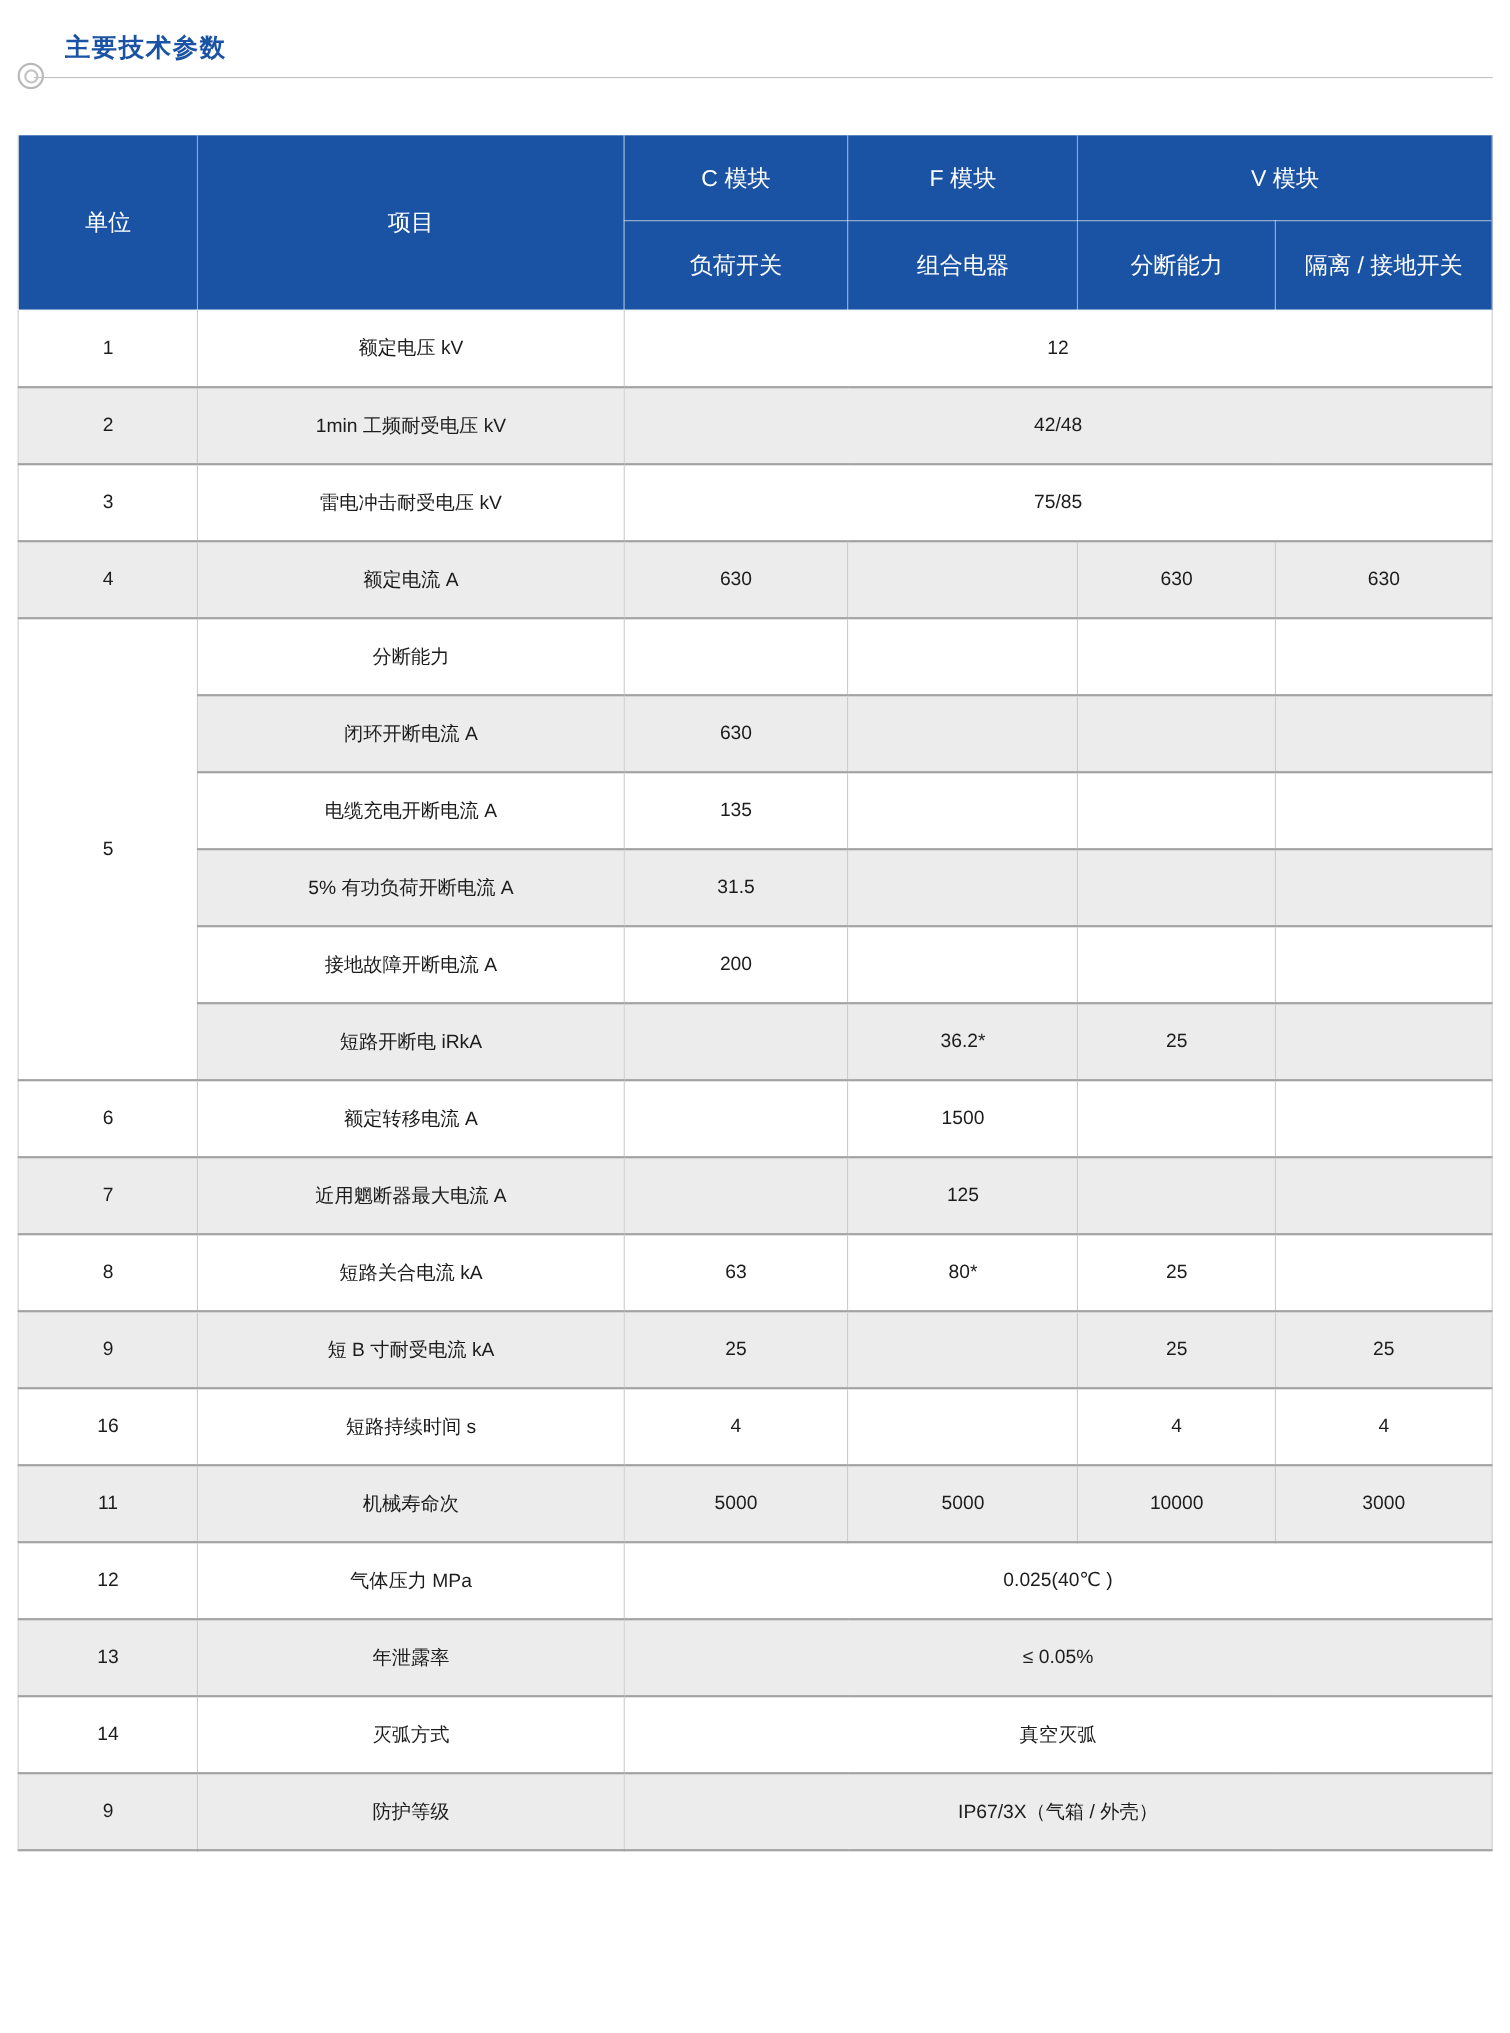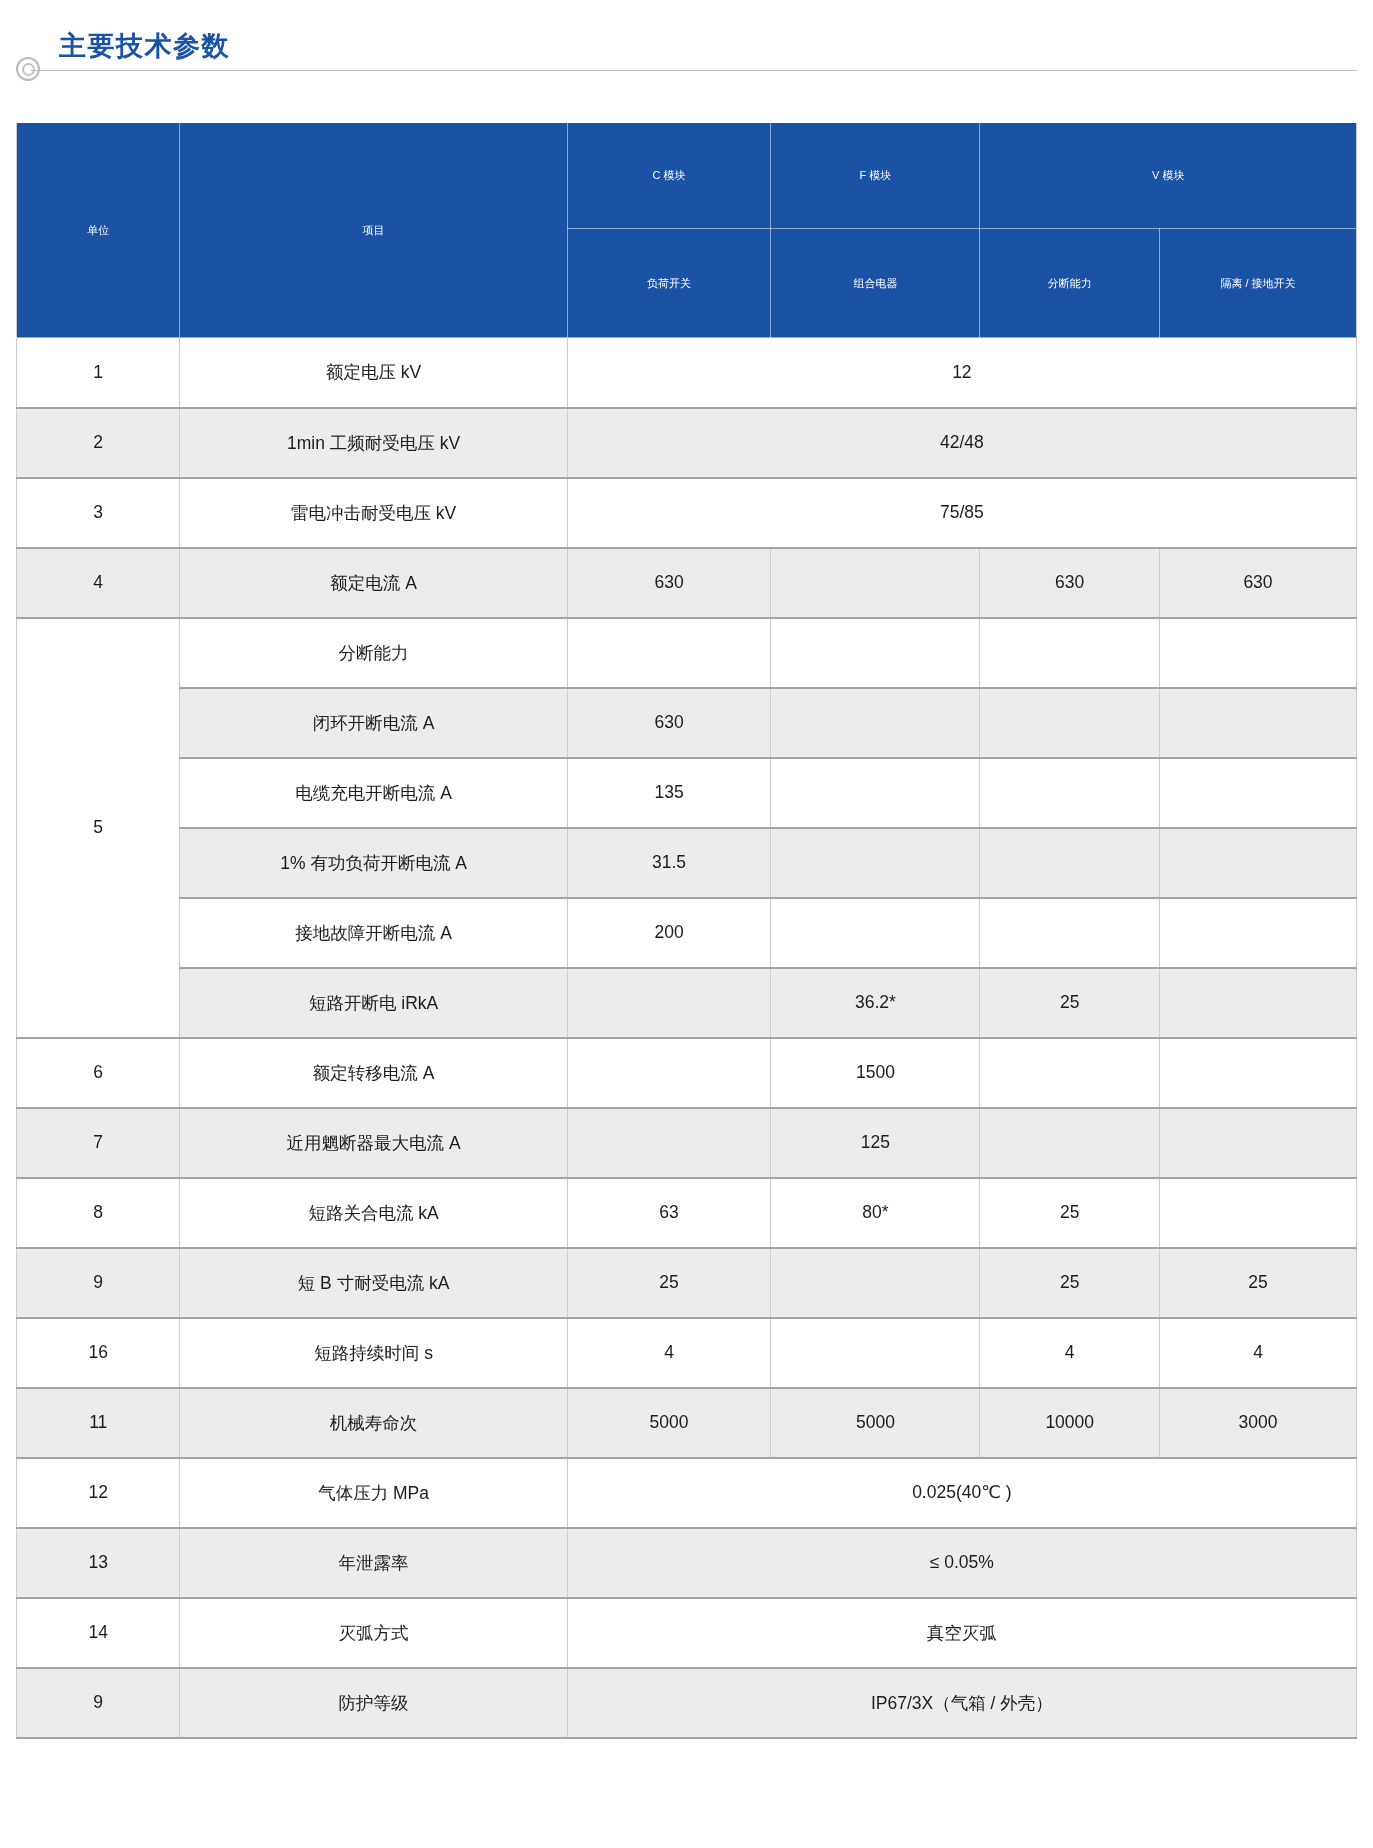--- a/index.html
+++ b/index.html
@@ -18,21 +18,21 @@
     height:1848px;
     background:#ffffff;
     font-family:"Liberation Sans","DejaVu Sans",sans-serif;
     color:var(--body-text);
     overflow:hidden;
   }
   
   .section-head{position:absolute;top:0;left:0;right:0;height:103px;}
   .section-title{
     position:absolute;left:59px;top:28px;
-    font-size:27px;font-weight:bold;color:var(--accent-blue);
+    font-size:23px;font-weight:bold;color:var(--accent-blue);
     letter-spacing:1.5px;white-space:nowrap;text-align:center;
   }
   .head-rule{
     position:absolute;left:31px;right:16px;top:70px;height:1px;
     background:var(--rule-gray);
   }
   .ring{
     position:absolute;left:16px;top:57px;width:24px;height:24px;
     border:2px solid #b9b9b9;border-radius:50%;background:#ffffff;
     display:flex;align-items:center;justify-content:center;box-sizing:border-box;
@@ -46,24 +46,24 @@
     position:absolute;left:16px;top:123px;width:1341px;
     border-collapse:collapse;table-layout:fixed;
     border-left:1px solid var(--border-light);
     border-right:1px solid var(--border-light);
     border-bottom:2px solid var(--border-dark);
   }
   thead th{
     background:var(--accent-blue);
     color:var(--header-text);
     font-weight:normal;
-    font-size:11px;
+    font-size:21px;
     vertical-align:middle;
     border:1px solid rgba(255,255,255,0.5);
-    padding:18px;
+    padding:4px;
   }
   thead tr:nth-child(1) th{height:69px;}
   thead tr:nth-child(2) th{height:72px;margin-left:39px;}
   thead th:first-child{border-left:none;font-family:Liberation Serif, serif;}
   thead th:last-child{border-right:none;}
   thead tr:first-child th{border-top:none;}
   tbody td{
     height:70px;
     text-align:center;
     vertical-align:middle;
@@ -161,21 +161,21 @@
           <td class="val"></td>
         </tr>
         <tr>
           <td class="item">电缆充电开断电流 A</td>
           <td class="val">135</td>
           <td class="val"></td>
           <td class="val"></td>
           <td class="val"></td>
         </tr>
         <tr class="alt">
-          <td class="item">1% 有功负荷开断电流 A</td>
+          <td class="item">5% 有功负荷开断电流 A</td>
           <td class="val">31.5</td>
           <td class="val"></td>
           <td class="val"></td>
           <td class="val"></td>
         </tr>
         <tr>
           <td class="item">接地故障开断电流 A</td>
           <td class="val">200</td>
           <td class="val"></td>
           <td class="val"></td>

